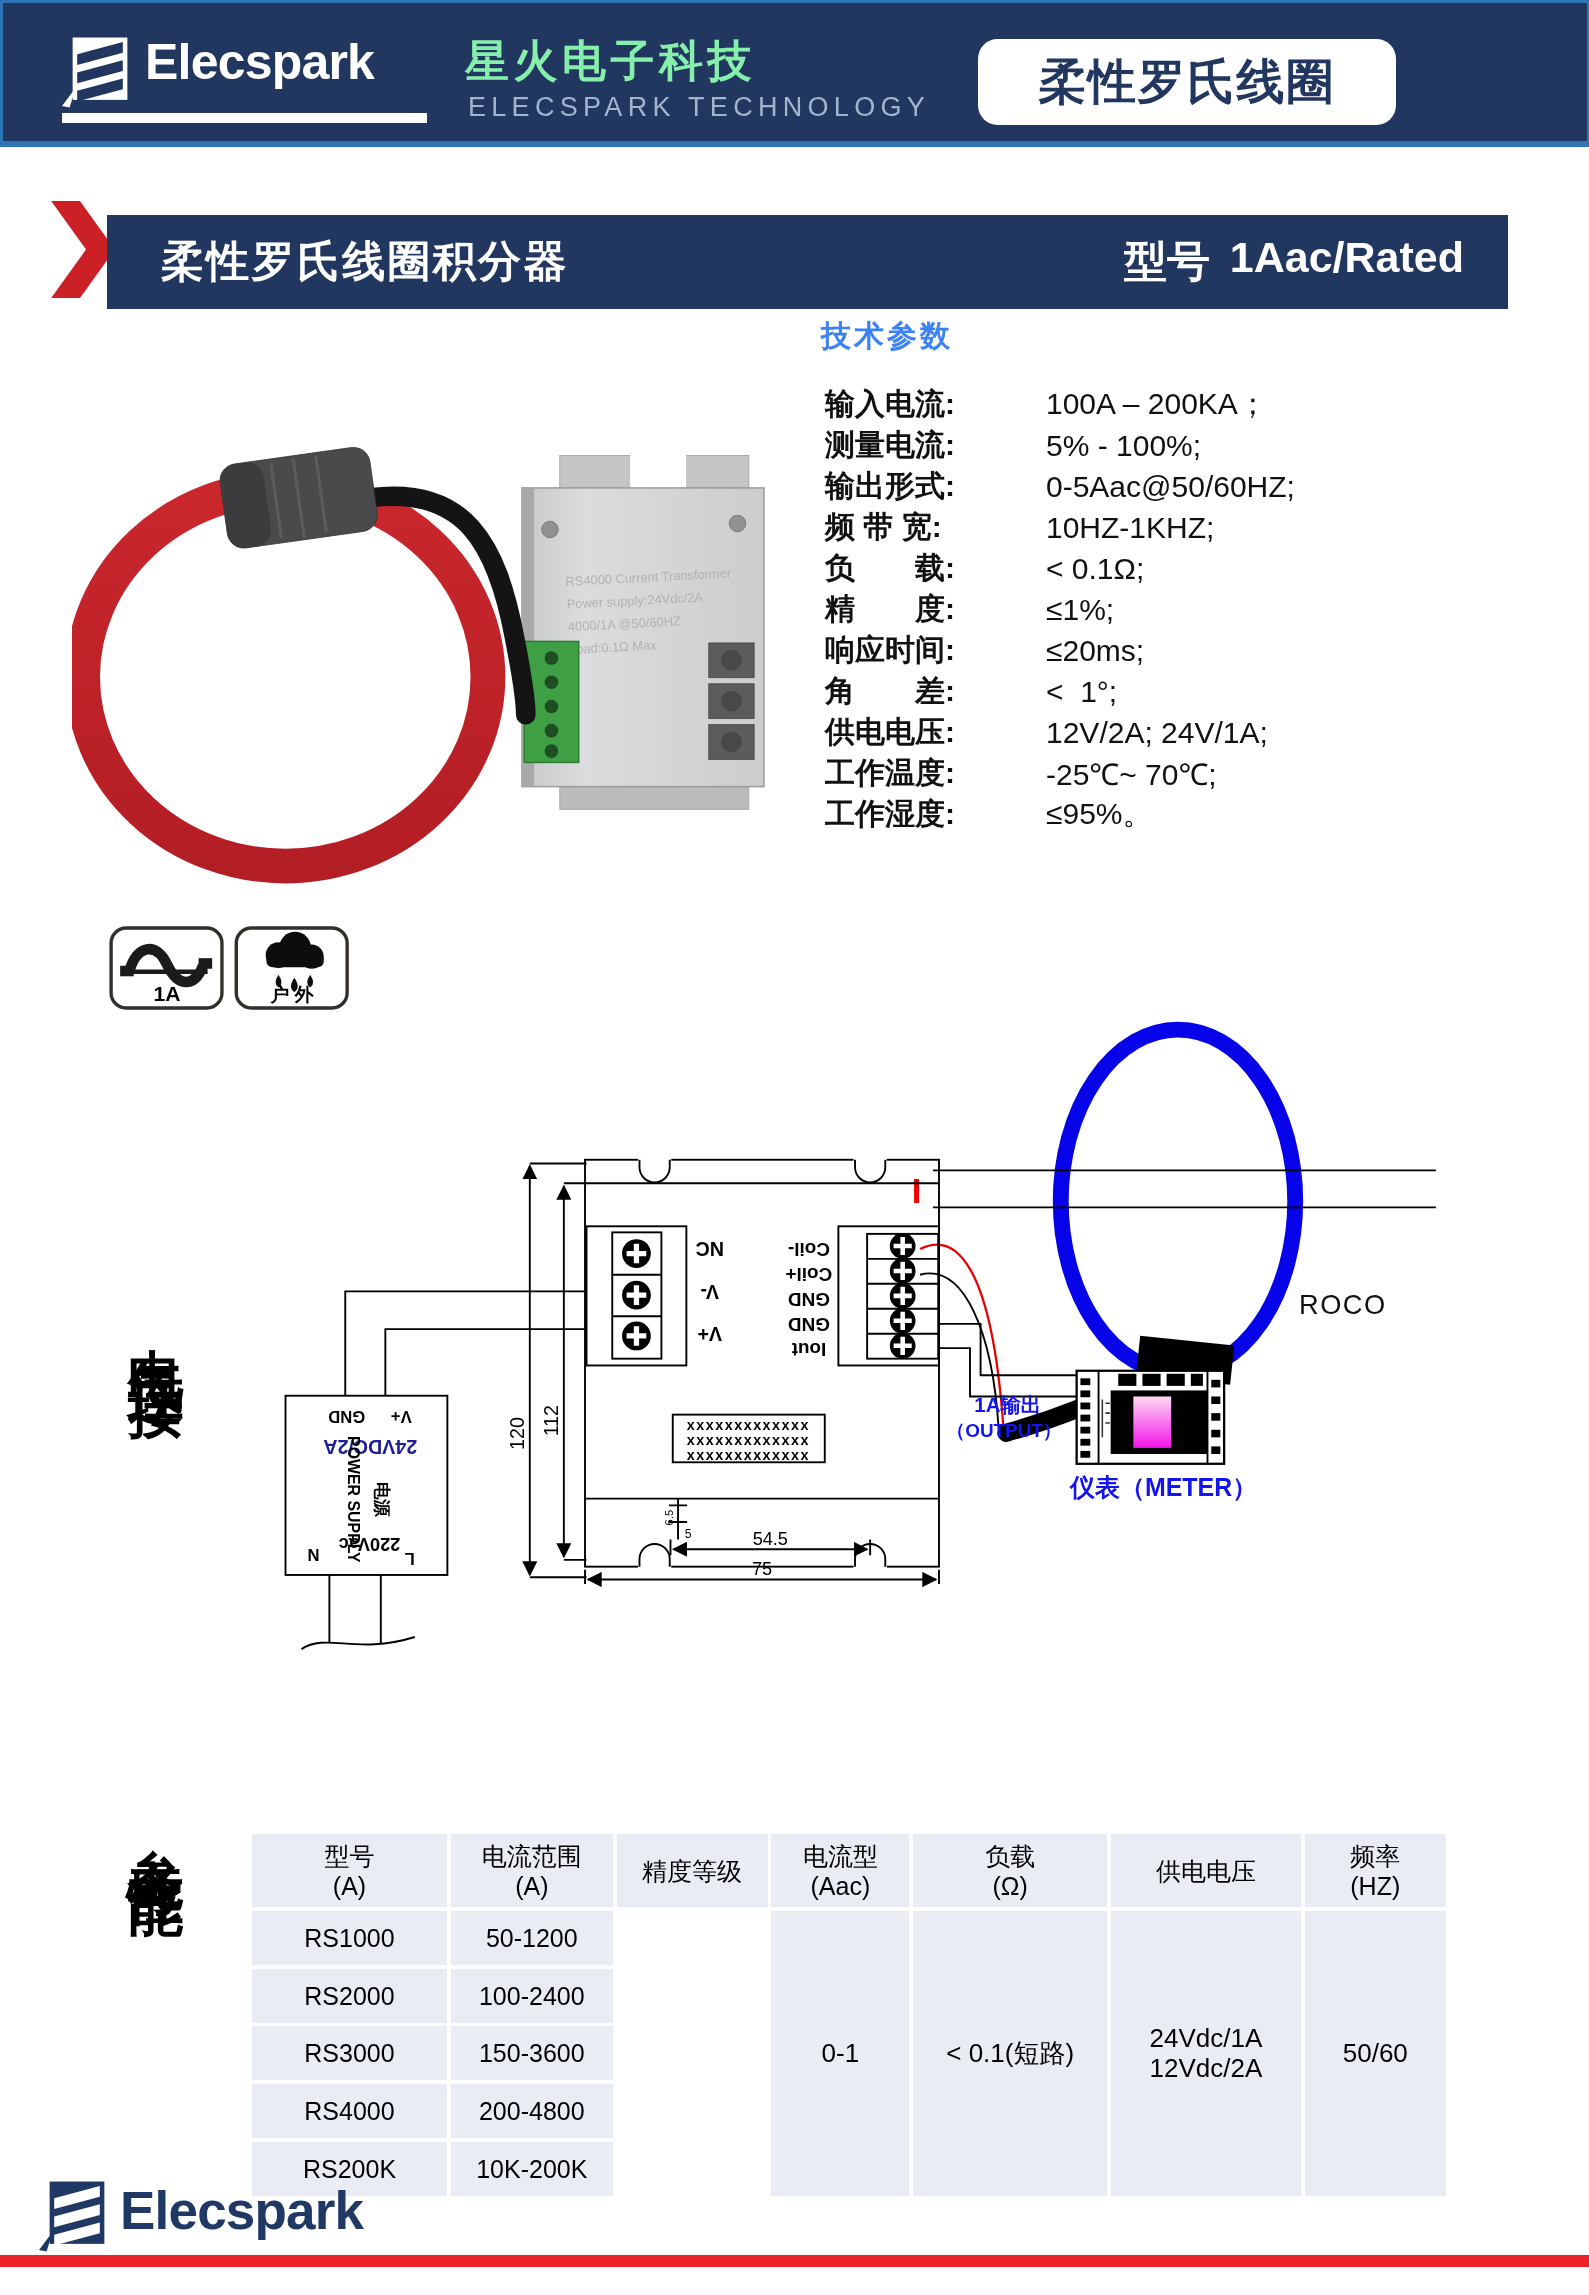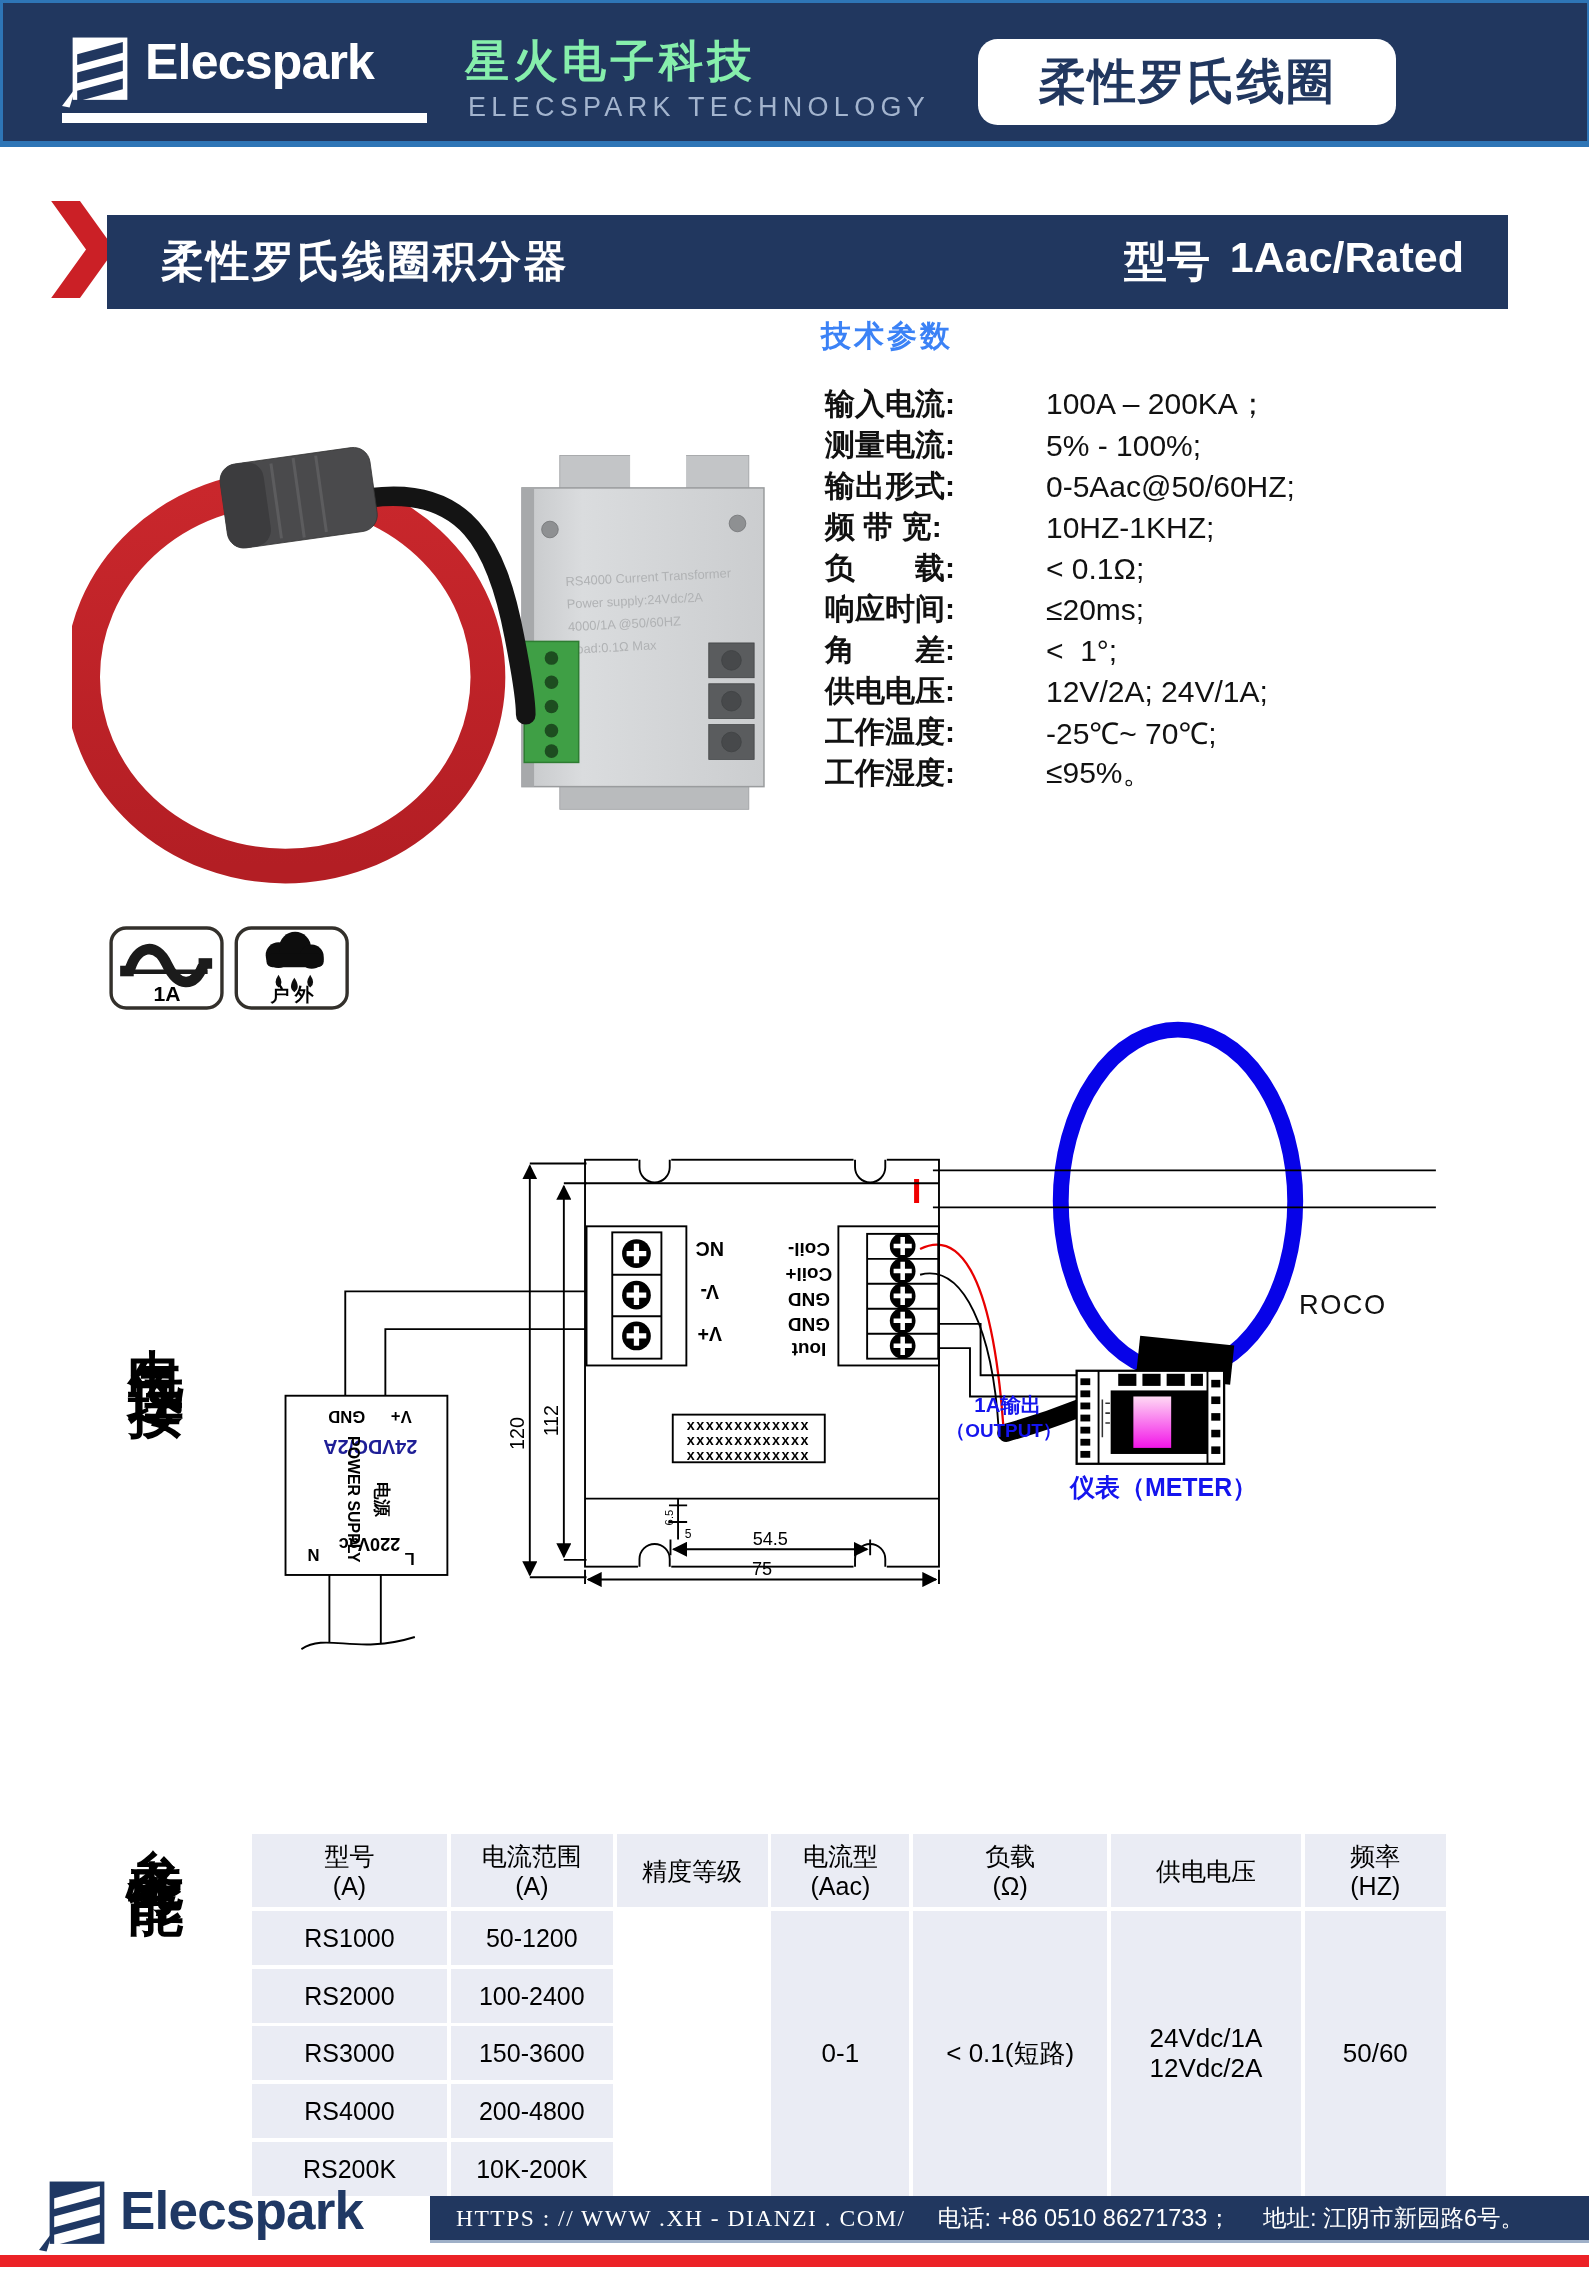--- a/index.html
+++ b/index.html
@@ -106,20 +106,24 @@
         <span class="spec-label">输出形式:</span>
         <span class="spec-value">0-5Aac@50/60HZ;</span>
       </div>
     <div class="spec-line">
         <span class="spec-label">频 带 宽:</span>
         <span class="spec-value">10HZ-1KHZ;</span>
       </div>
     <div class="spec-line">
         <span class="spec-label">负　　载:</span>
         <span class="spec-value">&lt; 0.1Ω;</span>
+      </div>
+    <div class="spec-line">
+        <span class="spec-label">精　　度:</span>
+        <span class="spec-value">≤1%;</span>
       </div>
     <div class="spec-line">
         <span class="spec-label">响应时间:</span>
         <span class="spec-value">≤20ms;</span>
       </div>
     <div class="spec-line">
         <span class="spec-label">角　　差:</span>
         <span class="spec-value">&lt;  1°;</span>
       </div>
     <div class="spec-line">
@@ -446,21 +450,16 @@
   </div>
 
   <svg class="abs" style="left:39px;top:2180px;" width="76" height="73" viewBox="0 0 100 96">
     <rect x="14" y="2" width="72" height="82" fill="#1F3864"></rect>
     <polygon points="20,24 80,8 80,22 20,38" fill="#fff"></polygon>
     <polygon points="20,48 80,32 80,46 20,62" fill="#fff"></polygon>
     <polygon points="20,72 80,56 80,70 20,86" fill="#fff"></polygon>
     <polygon points="0,92 18,68 10,94" fill="#1F3864"></polygon>
   </svg>
   <div id="ftr-brand" class="abs">Elecspark</div>
-  <div id="ftr-bar" class="abs">
-    <span class="url">HTTPS : // WWW .XH - DIANZI . COM/</span>
-    <span class="cn">电话: +86 0510 86271733；</span>
-    <span class="cn">地址: 江阴市新园路6号。</span>
-  </div>
   <div id="ftr-red" class="abs"></div>
 
 </div>
 
 
 </body></html>

